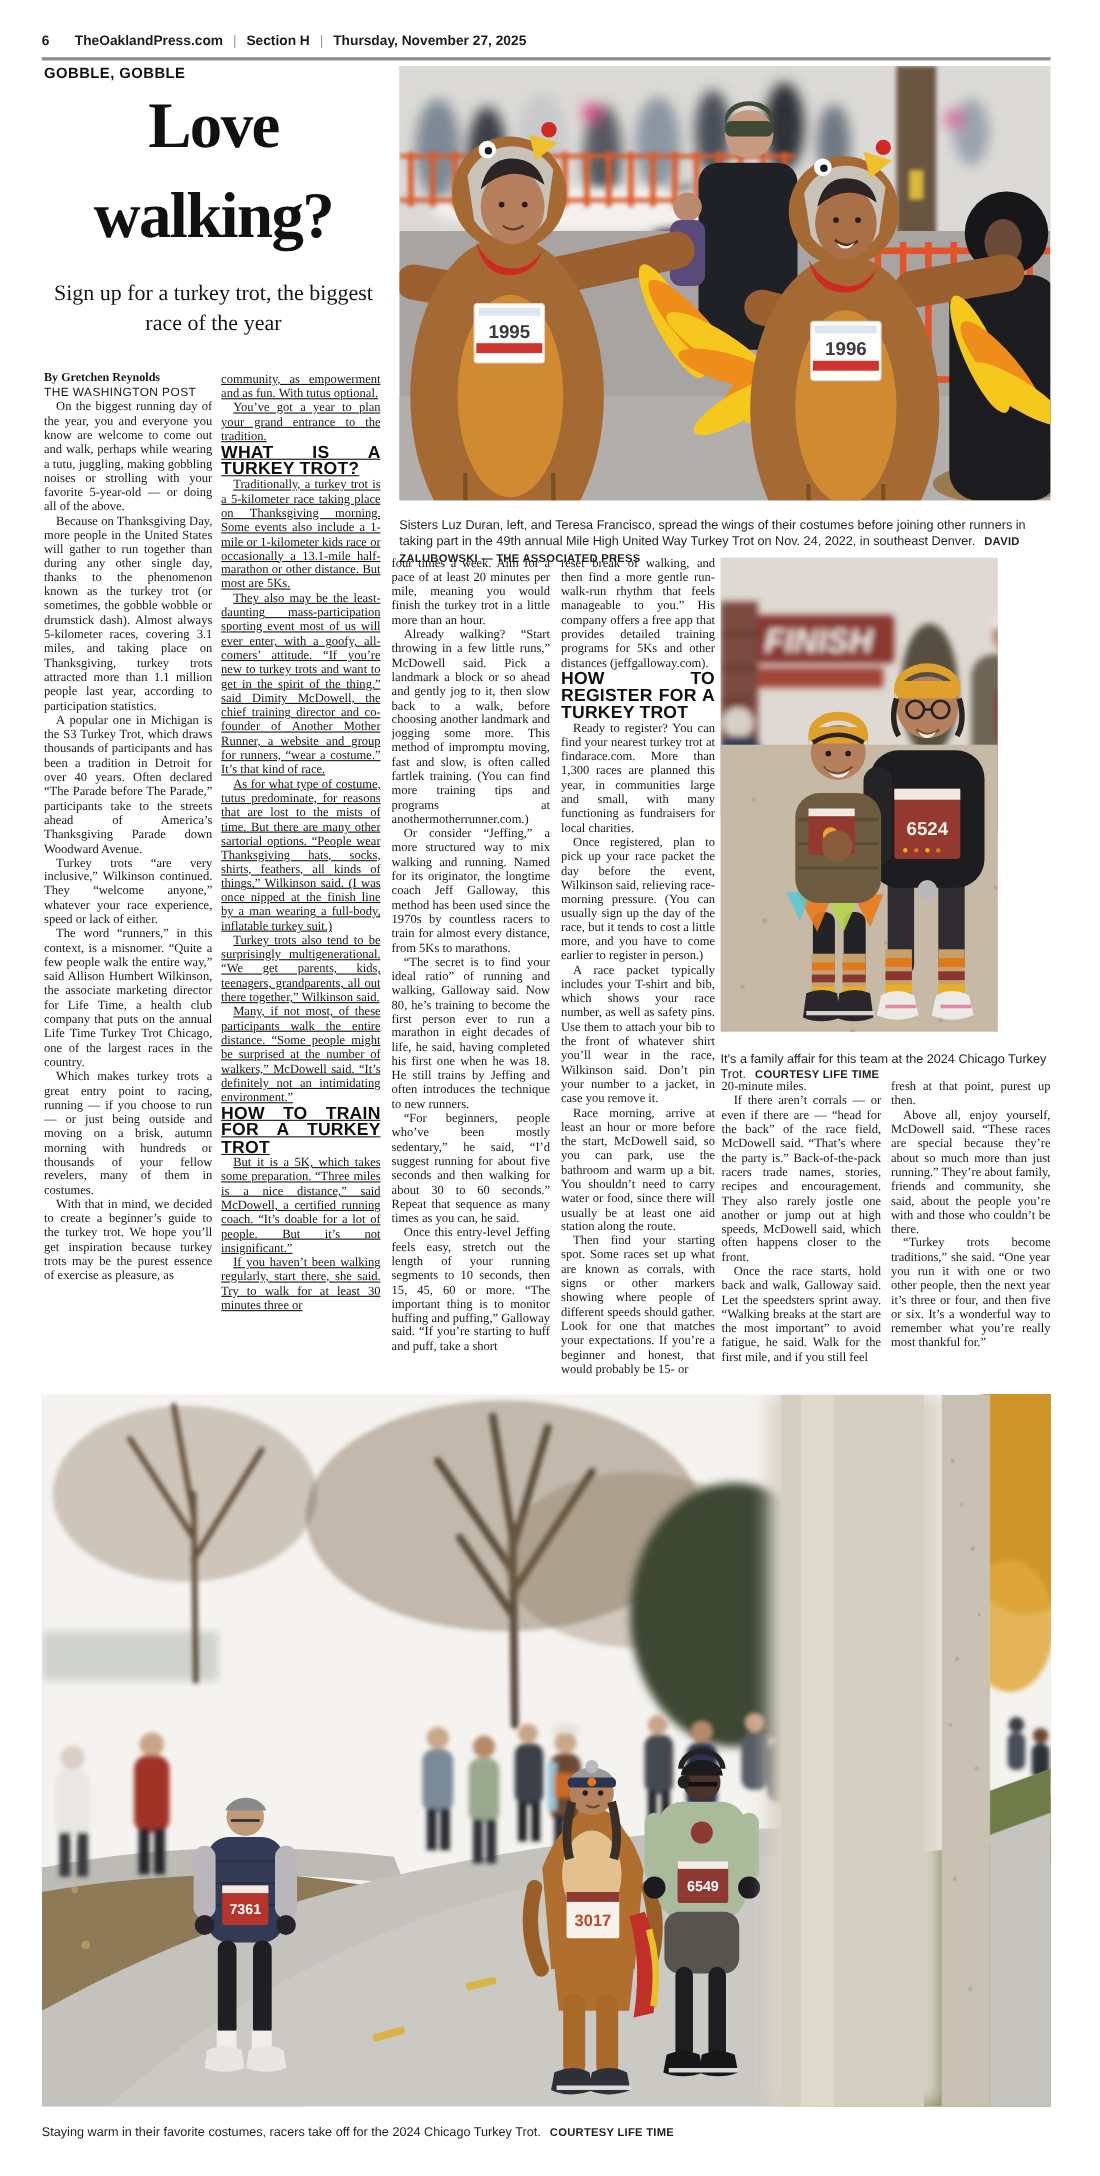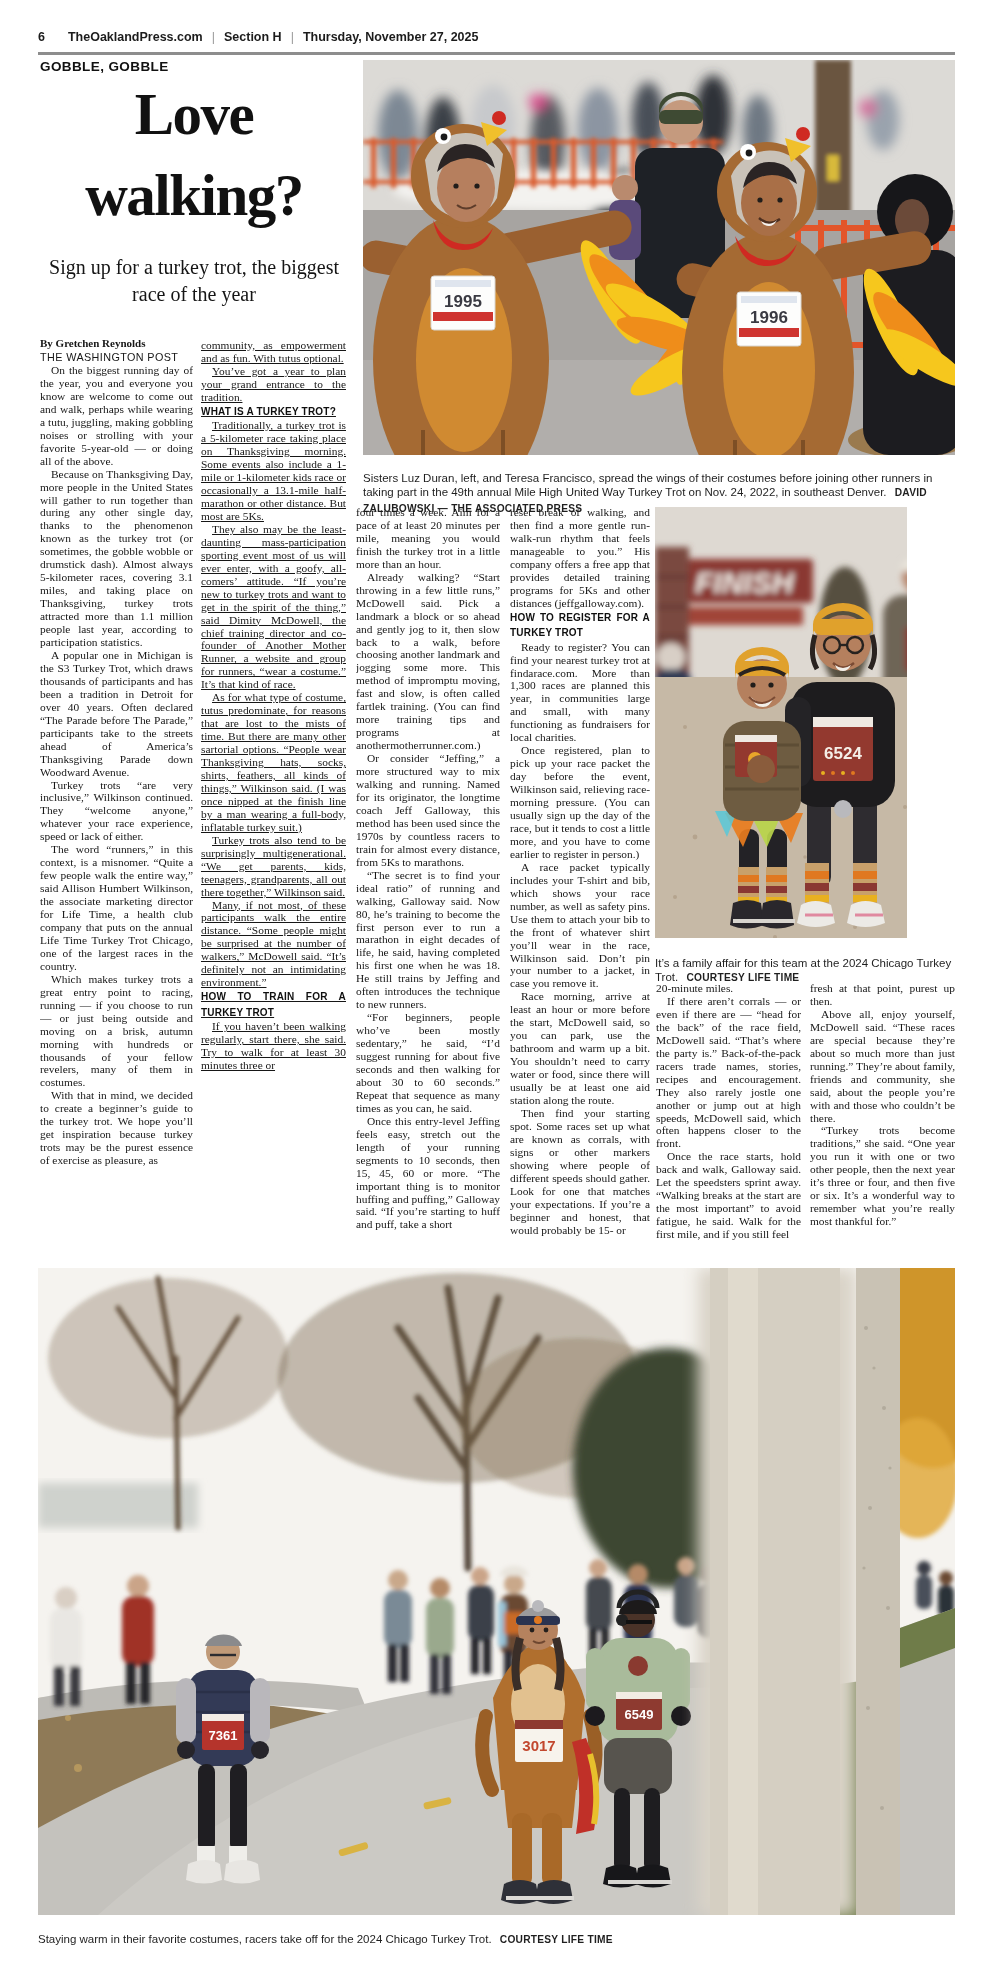--- a/index.html
+++ b/index.html
@@ -22,21 +22,21 @@
   .subhead{left:40px;top:254px;width:308px;text-align:center;font-size:20px;line-height:27px;color:#151515;}
 
   
   .col{font-size:11.4px;line-height:12.95px;text-align:justify;overflow:hidden;color:#161616;}
   .col p{margin:0;text-indent:11px;}
   .col p.noind{text-indent:0;}
   .byline{font-family:Liberation Serif, serif;font-weight:700;font-size:11px;line-height:15px;
           text-indent:0 !important;margin:0;}
   .byorg{font-family:"Liberation Sans",sans-serif;font-weight:400;font-size:10.8px;line-height:13px;
          letter-spacing:.4px;text-indent:0 !important;margin:0 0 13px 0;}
-  .colhead{font-family:"Liberation Sans",sans-serif;font-weight:700;font-size:10px;line-height:15.5px;
+  .colhead{font-family:"Liberation Sans",sans-serif;font-weight:700;font-size:16px;line-height:15.5px;
            letter-spacing:.2px;color:#0f0f0f;margin:9px 0 3px 0;text-indent:0 !important;}
 
   .c1{left:40px;top:336px;width:153px;height:920px;}
   .c2{left:201px;top:339px;width:145px;height:917px;text-decoration:underline;}
   .c3{left:356px;top:506px;width:144px;height:750px;}
   .c4{left:510px;top:506px;width:140px;height:750px;}
   .c5{left:656px;top:982px;width:145px;height:274px;}
   .c6{left:810px;top:982px;width:145px;height:274px;}
 
   
@@ -276,20 +276,21 @@
   <div class="abs col c2">
     <p class="noind">community, as empowerment and as fun. With tutus optional.</p>
     <p>You’ve got a year to plan your grand entrance to the tradition.</p>
     <p class="colhead">WHAT IS A TURKEY TROT?</p>
     <p>Traditionally, a turkey trot is a 5-kilometer race taking place on Thanksgiving morning. Some events also include a 1-mile or 1-kilometer kids race or occasionally a 13.1-mile half-marathon or other distance. But most are 5Ks.</p>
     <p>They also may be the least-daunting mass-participation sporting event most of us will ever enter, with a goofy, all-comers’ attitude. “If you’re new to turkey trots and want to get in the spirit of the thing,” said Dimity McDowell, the chief training director and co-founder of Another Mother Runner, a website and group for runners, “wear a costume.” It’s that kind of race.</p>
     <p>As for what type of costume, tutus predominate, for reasons that are lost to the mists of time. But there are many other sartorial options. “People wear Thanksgiving hats, socks, shirts, feathers, all kinds of things,” Wilkinson said. (I was once nipped at the finish line by a man wearing a full-body, inflatable turkey suit.)</p>
     <p>Turkey trots also tend to be surprisingly multigenerational. “We get parents, kids, teenagers, grandparents, all out there together,” Wilkinson said.</p>
     <p>Many, if not most, of these participants walk the entire distance. “Some people might be surprised at the number of walkers,” McDowell said. “It’s definitely not an intimidating environment.”</p>
     <p class="colhead">HOW TO TRAIN FOR A TURKEY TROT</p>
+    <p>But it is a 5K, which takes some preparation. “Three miles is a nice distance,” said McDowell, a certified running coach. “It’s doable for a lot of people. But it’s not insignificant.”</p>
     <p>If you haven’t been walking regularly, start there, she said. Try to walk for at least 30 minutes three or</p>
   </div>
 
   <div class="abs col c3">
     <p class="noind">four times a week. Aim for a pace of at least 20 minutes per mile, meaning you would finish the turkey trot in a little more than an hour.</p>
     <p>Already walking? “Start throwing in a few little runs,” McDowell said. Pick a landmark a block or so ahead and gently jog to it, then slow back to a walk, before choosing another landmark and jogging some more. This method of impromptu moving, fast and slow, is often called fartlek training. (You can find more training tips and programs at anothermotherrunner.com.)</p>
     <p>Or consider “Jeffing,” a more structured way to mix walking and running. Named for its originator, the longtime coach Jeff Galloway, this method has been used since the 1970s by countless racers to train for almost every distance, from 5Ks to marathons.</p>
     <p>“The secret is to find your ideal ratio” of running and walking, Galloway said. Now 80, he’s training to become the first person ever to run a marathon in eight decades of life, he said, having completed his first one when he was 18. He still trains by Jeffing and often introduces the technique to new runners.</p>
     <p>“For beginners, people who’ve been mostly sedentary,” he said, “I’d suggest running for about five seconds and then walking for about 30 to 60 seconds.” Repeat that sequence as many times as you can, he said.</p>
     <p>Once this entry-level Jeffing feels easy, stretch out the length of your running segments to 10 seconds, then 15, 45, 60 or more. “The important thing is to monitor huffing and puffing,” Galloway said. “If you’re starting to huff and puff, take a short</p>

